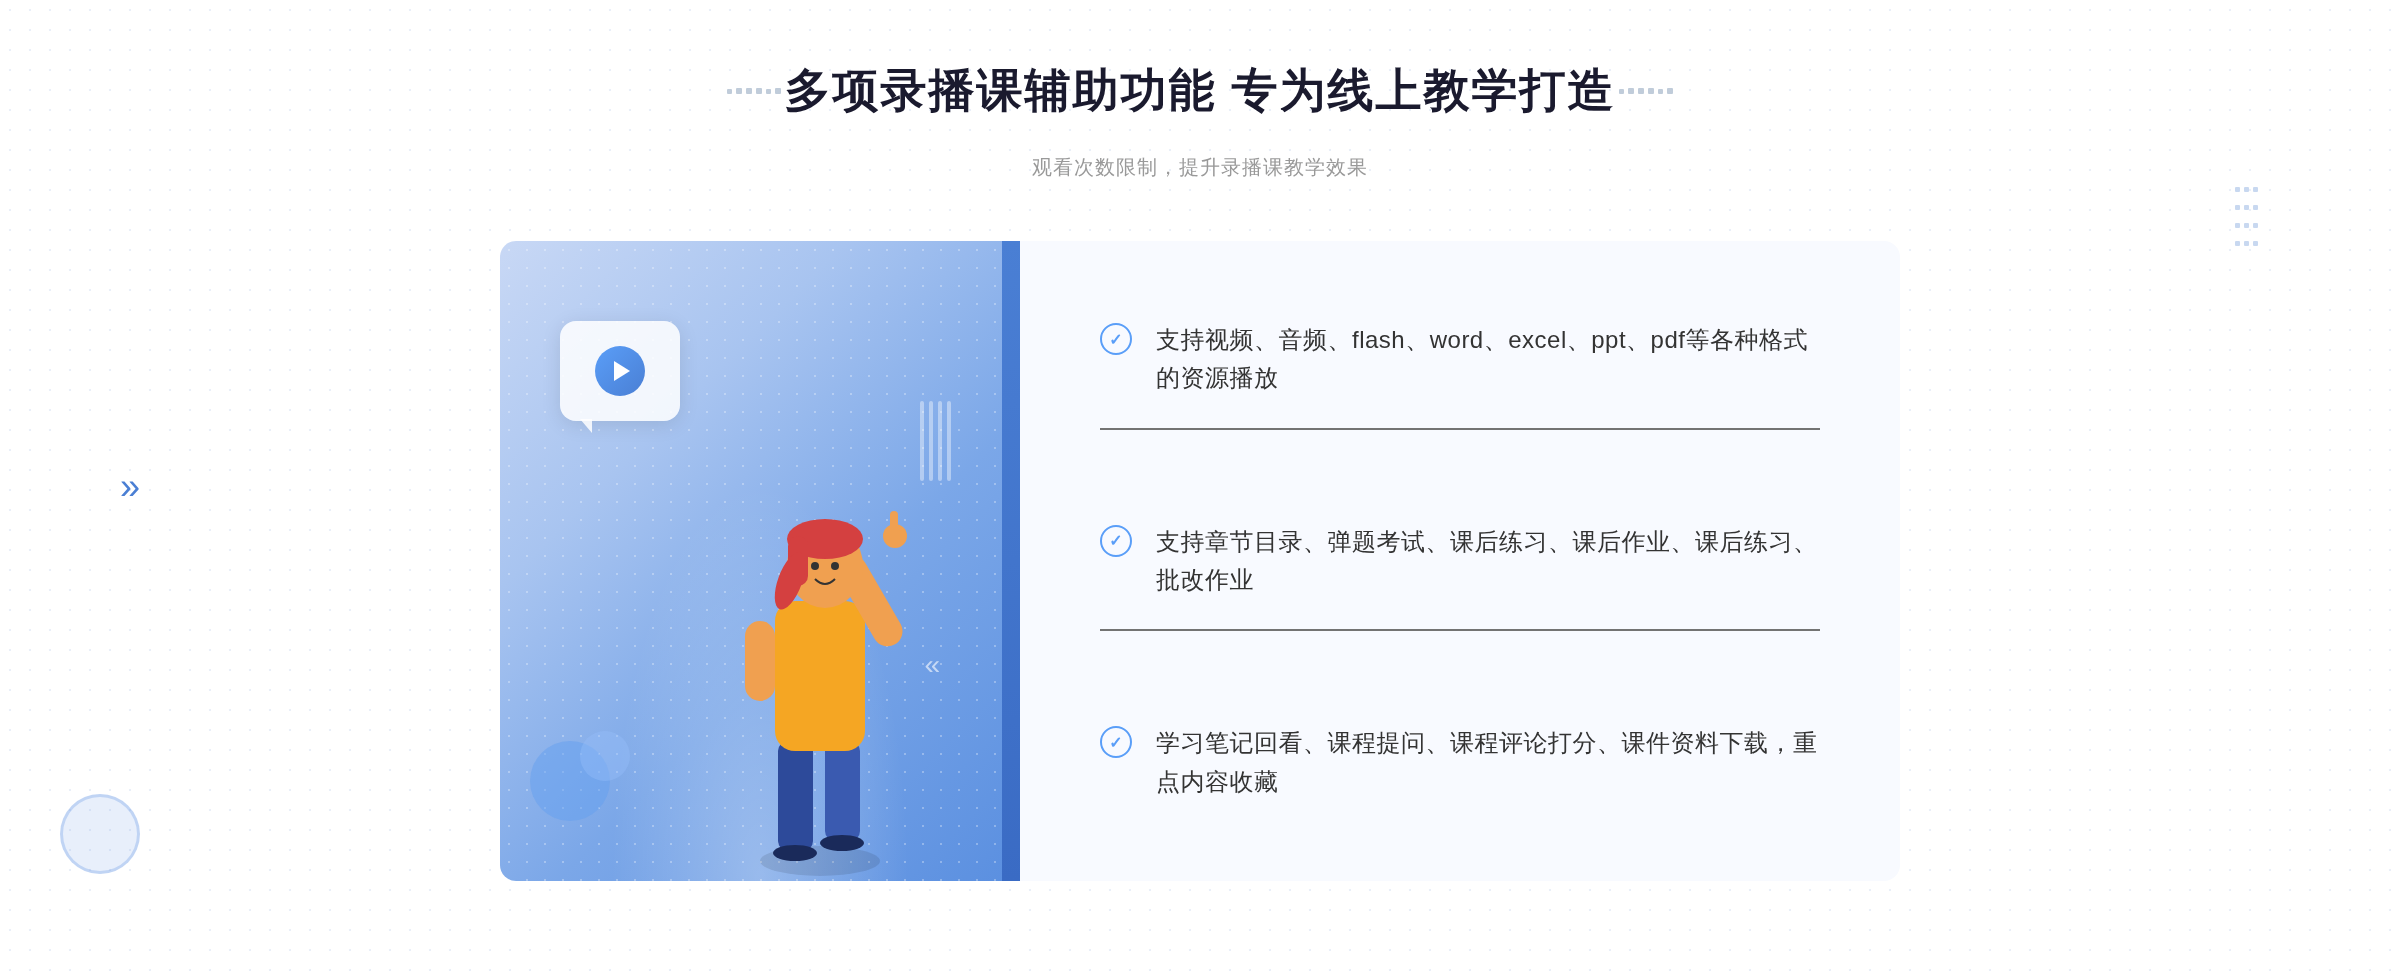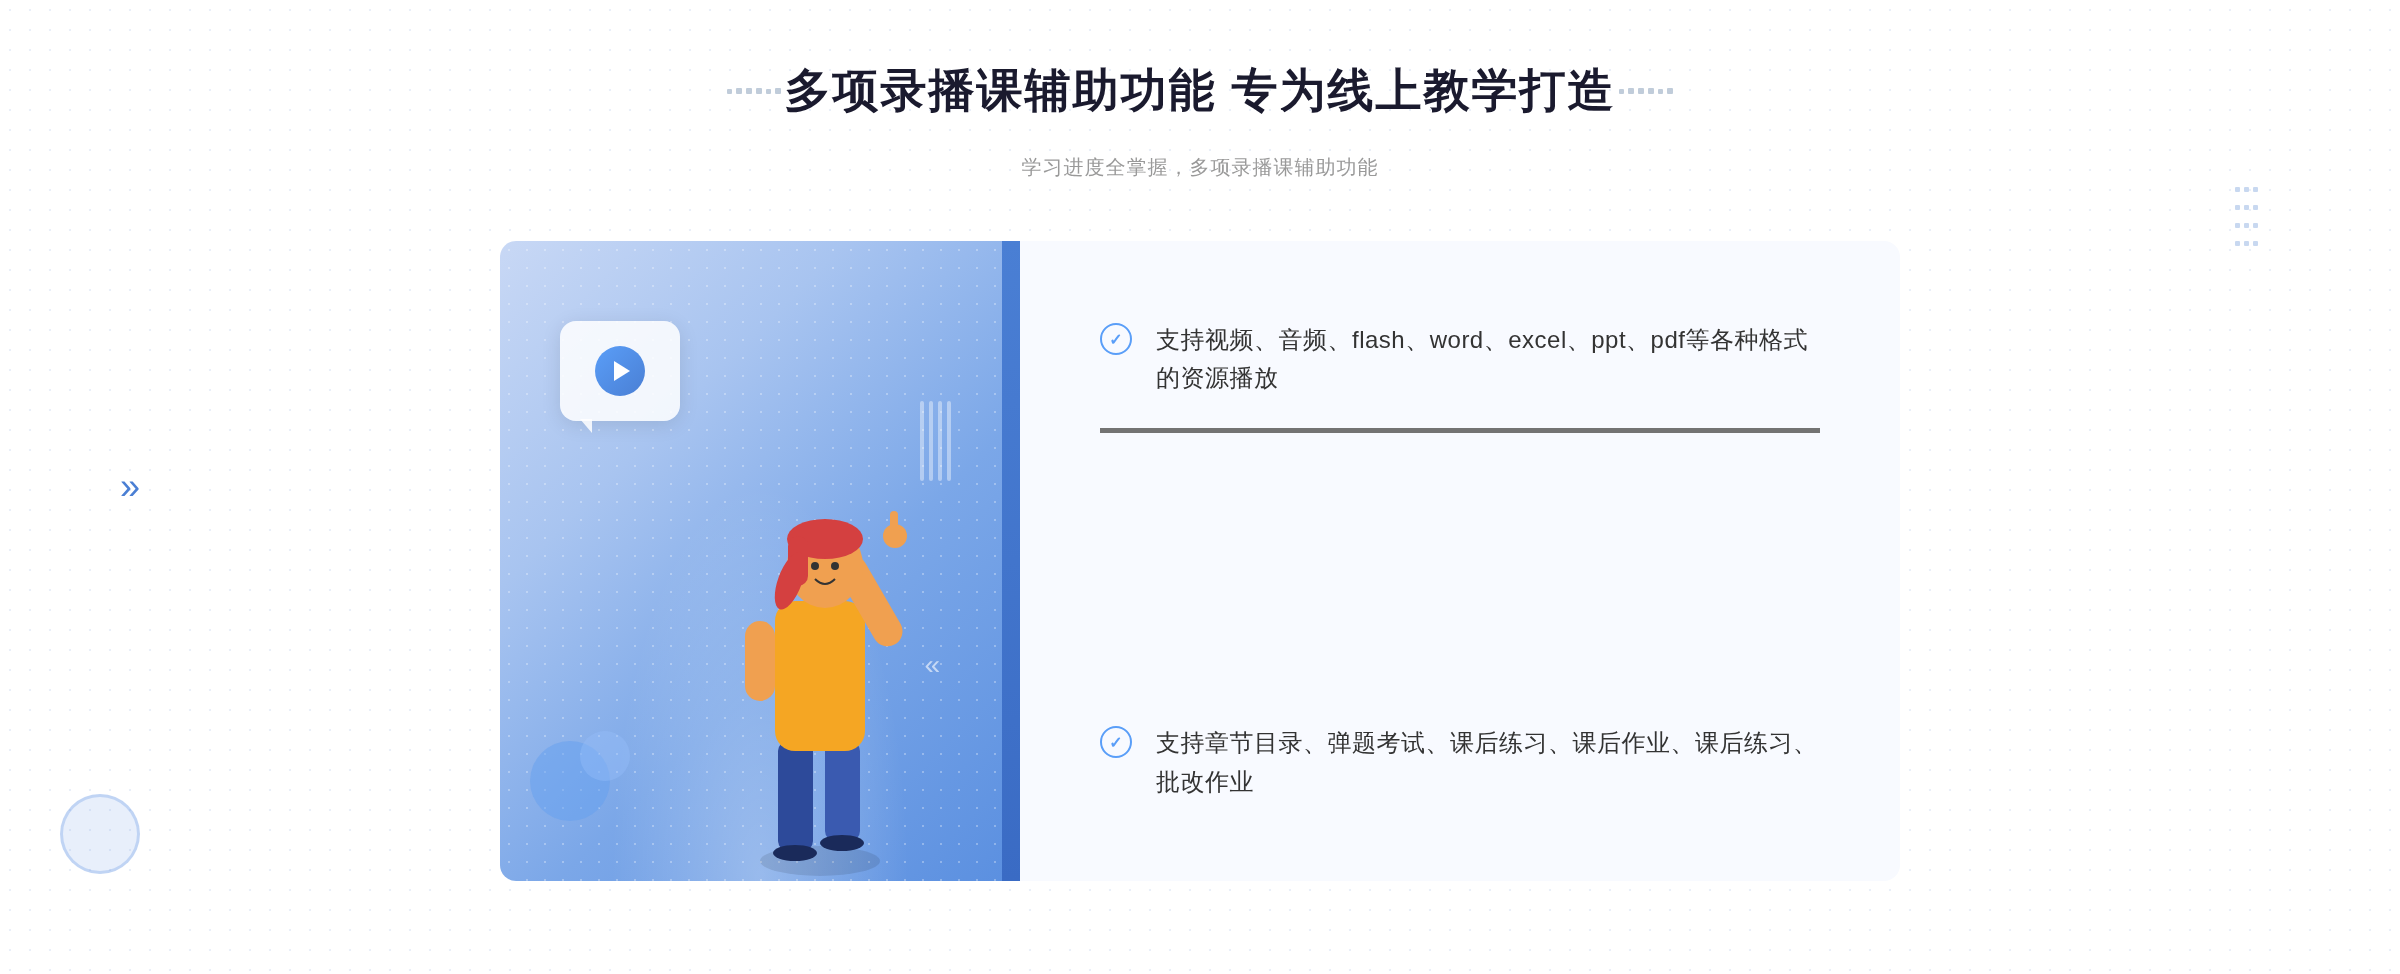--- a/index.html
+++ b/index.html
@@ -257,21 +257,21 @@
       flex-direction: column;
       justify-content: space-between;
       gap: 0;
     }
 
     .feature-item {
       display: flex;
       align-items: flex-start;
       gap: 24px;
       padding: 30px 0;
-      border-bottom: 5px solid #737373;
+      border-bottom: 2px solid #737373;
     }
 
     .feature-item:last-child {
       border-bottom: none;
     }
 
     .check-icon {
       width: 32px;
       height: 32px;
       border: 2.5px solid #5a9ef8;
@@ -369,21 +369,21 @@
       <h1 class="main-title">多项录播课辅助功能 专为线上教学打造</h1>
       <div class="header-decoration">
         <span></span>
           <span></span>
           <span></span>
           <span></span>
           <span></span>
           <span></span>
       </div>
     </div>
-    <p class="subtitle">学习进度全掌握，多项录播课辅助功能</p>
+    <p class="subtitle">观看次数限制，提升录播课教学效果</p>
   </div>
 
   <div class="content-area">
 
     <div class="illustration-container">
 
       <div class="accent-bar"></div>
 
       <div class="speech-bubble">
         <div class="play-icon"></div>
@@ -443,19 +443,23 @@
       <div class="feature-item">
         <div class="check-icon"></div>
         <p class="feature-text">支持视频、音频、flash、word、excel、ppt、pdf等各种格式的资源播放</p>
       </div>
 
       <div class="feature-item">
         <div class="check-icon"></div>
         <p class="feature-text">支持章节目录、弹题考试、课后练习、课后作业、课后练习、批改作业</p>
       </div>
 
+      <div class="feature-item">
+        <div class="check-icon"></div>
+        <p class="feature-text">学习笔记回看、课程提问、课程评论打分、课件资料下载，重点内容收藏</p>
+      </div>
 
 
     </div>
 
   </div>
 
 </div>
 
 </body></html>

